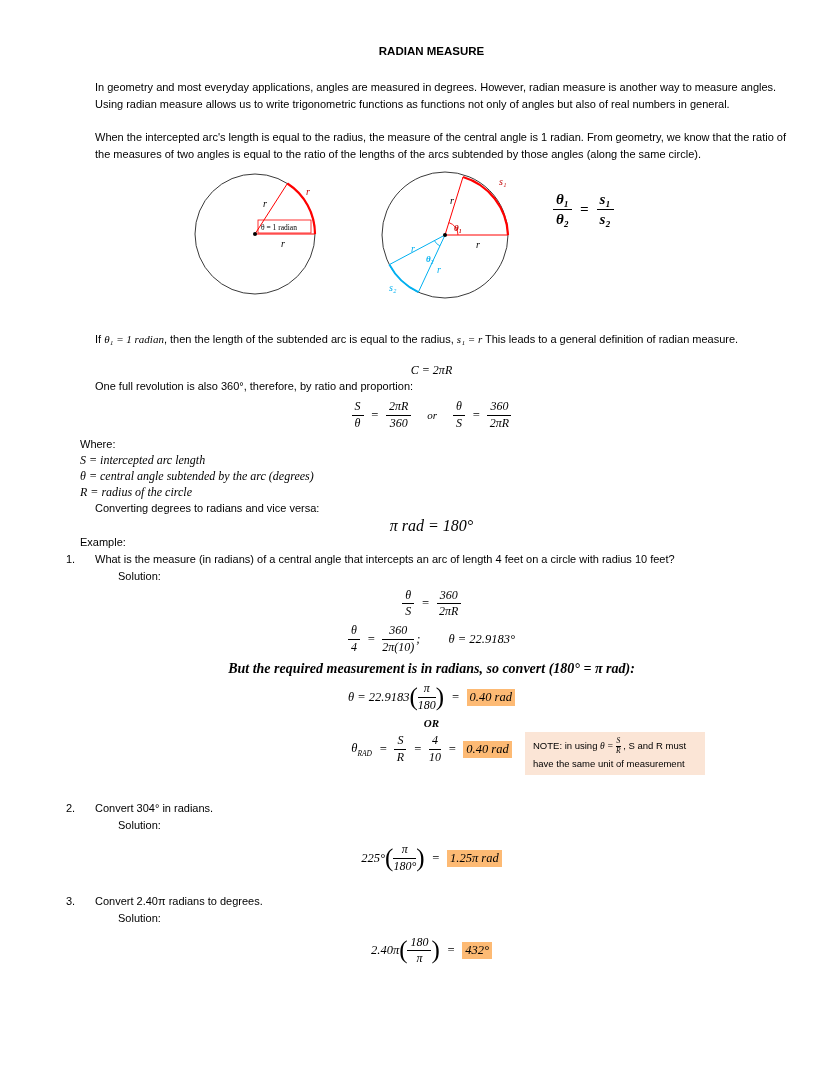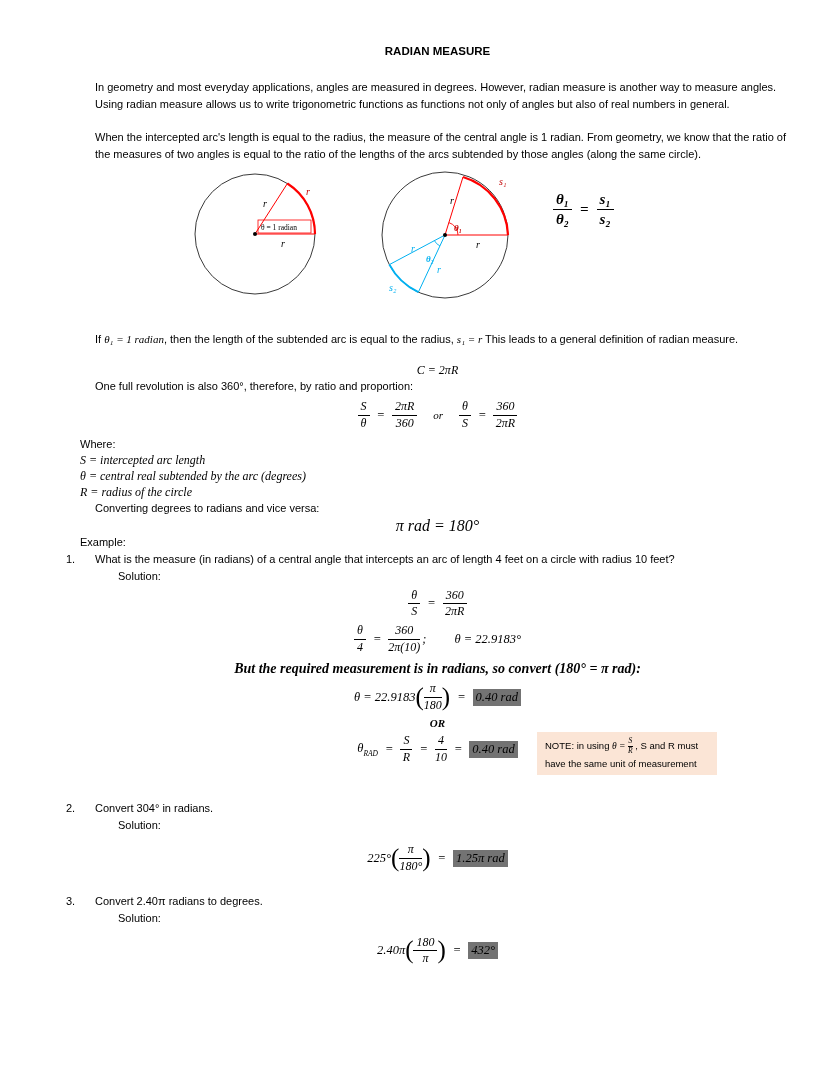--- a/index.html
+++ b/index.html
@@ -1,20 +1,20 @@
 <!DOCTYPE html>
 <html><head>
 <meta charset="utf-8">
 <style>
   * { margin:0; padding:0; box-sizing:border-box; }
   html,body { background:#e9e9e9; }
   .page {
     width:828px; height:1071px; background:#ffffff; margin:0 auto;
     font-family:"Liberation Sans",sans-serif; font-size:11px; color:#000;
-    padding:45px 48px 0 95px; position:relative; overflow:hidden;
+    padding:45px 60px 0 95px; position:relative; overflow:hidden;
   }
   .title { font-size:11.5px; font-weight:bold; text-align:center; margin-bottom:22px; }
   .body-text { line-height:17px; margin-bottom:16px; margin-right:-20px; }
   .nowrap { white-space:nowrap; }
   .math { font-family:"Liberation Serif",serif; font-style:italic; }
   .math-line { font-family:"Liberation Serif",serif; font-style:italic; font-size:12px; line-height:16px; }
   .centered { text-align:center; }
   .outdent { margin-left:-15px; }
   
   .frac { display:inline-block; vertical-align:middle; text-align:center;
@@ -26,21 +26,21 @@
   .rf-eq { font-size:15px; font-weight:bold; margin:0 8px; }
   .tinyfrac { font-size:7.5px; margin:0 2px; vertical-align:middle; }
   .tinyfrac .num { padding:0 1px 0; }
   .tinyfrac .den { padding-top:0; }
   
   .eq-line { display:flex; justify-content:center; align-items:center; margin:5px 0; font-size:12.5px; }
   .eq-line .eqs { font-family:"Liberation Serif",serif; font-style:italic; margin:0 7px; }
   .eq-line .pre { font-family:"Liberation Serif",serif; font-style:italic; }
   .paren { font-family:"Liberation Serif",serif; font-size:25px; font-weight:300; line-height:1;
            position:relative; top:-1px; }
-  .hl { background:#737373; padding:1px 3px; font-family:"Liberation Serif",serif; font-style:italic; }
+  .hl { background:#fdba74; padding:1px 3px; font-family:"Liberation Serif",serif; font-style:italic; }
   .semi { font-family:"Liberation Serif",serif; font-style:italic; margin-left:2px; }
   .result { font-family:"Liberation Serif",serif; font-style:italic; margin-left:28px; }
   .bold-note { font-family:"Liberation Serif",serif; font-style:italic; font-weight:bold;
                text-align:center; font-size:14px; margin:6px 0 4px; }
   .or-line { font-family:"Liberation Serif",serif; font-style:italic; font-weight:bold;
              text-align:center; font-size:11px; margin:2px 0; }
   .rad-sub { font-size:7.5px; font-style:italic; }
   
   .diagram-row { position:relative; height:152px; margin:2px 0 12px; }
   .circle-svg { position:absolute; top:0; }
@@ -149,21 +149,21 @@
       </span>
     <span class="eqs">=</span>
     <span class="frac f12">
         <span class="num">360</span>
         <span class="den">2πR</span>
       </span>
   </div>
 
   <div class="outdent" style="line-height:16px;">Where:</div>
   <div class="outdent math-line">S = intercepted arc length</div>
-  <div class="outdent math-line">θ = central real subtended by the arc (degrees)</div>
+  <div class="outdent math-line">θ = central angle subtended by the arc (degrees)</div>
   <div class="outdent math-line" style="margin-bottom:0;">R = radius of the circle</div>
 
   <div style="line-height:17px;">Converting degrees to radians and vice versa:</div>
   <div class="centered math" style="font-size:16px;line-height:17px;">π rad = 180°</div>
   <div class="outdent" style="line-height:17px;">Example:</div>
 
   <div class="list-item">
     <span class="list-num">1.</span>
     <span class="nowrap">What is the measure (in radians) of a central angle that intercepts an arc of length 4 feet on a circle with radius 10 feet?</span>
   </div>

